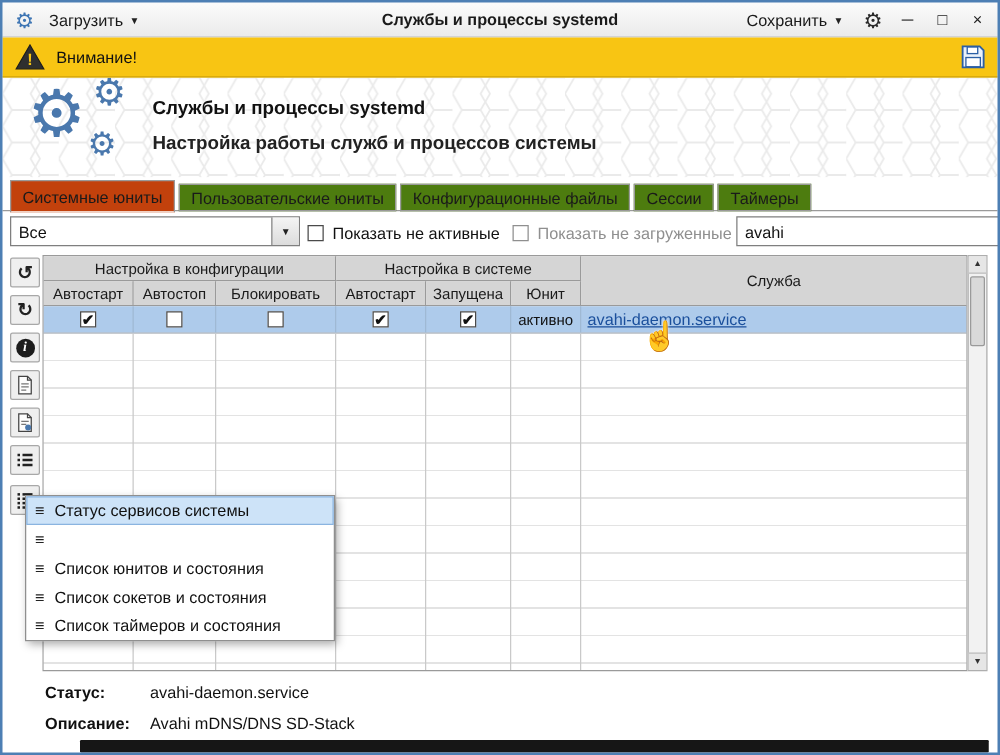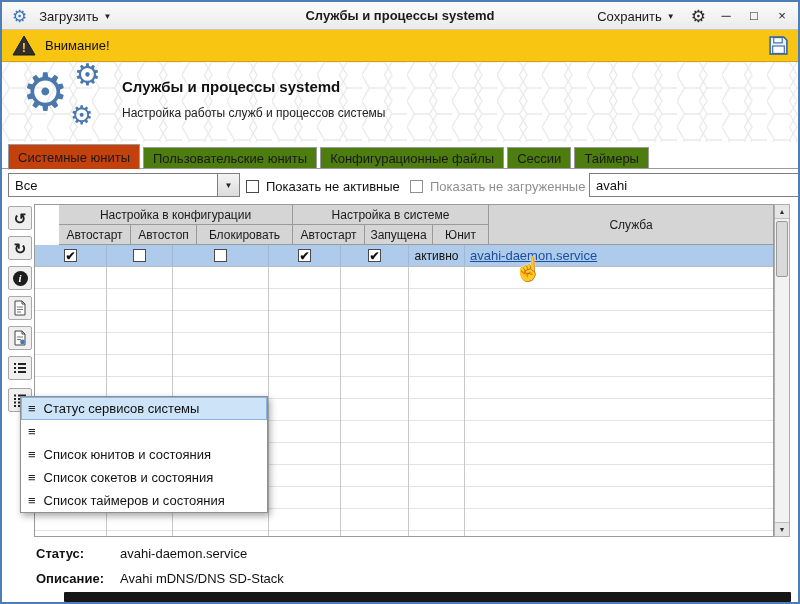--- a/index.html
+++ b/index.html
@@ -29,21 +29,21 @@
 
   
   .banner{position:absolute;left:2px;top:62px;right:2px;height:80px;background:#fff;overflow:hidden;}
   .hexes{position:absolute;inset:0;}
   .gears{position:absolute;left:16px;top:2px;width:100px;height:78px;color:#4a78ad;}
   .gear-big{position:absolute;left:4px;top:2px;font-size:52px;line-height:1;}
   .gear-sm1{position:absolute;left:56px;top:-4px;font-size:30px;line-height:1;}
   .gear-sm2{position:absolute;left:52px;top:38px;font-size:26px;line-height:1;}
   .banner-title{position:absolute;left:120px;top:16px;font-size:15px;font-weight:bold;color:#111;
     text-shadow:0 0 4px #fff,0 0 6px #fff;}
-  .banner-sub{position:absolute;left:120px;top:44px;font-size:12px;font-weight:400;color:#222;
+  .banner-sub{position:absolute;left:120px;top:44px;font-size:15px;font-weight:700;color:#222;
     text-shadow:0 0 4px #fff,0 0 6px #fff;}
 
   
   .tab-baseline{position:absolute;left:2px;right:2px;top:168px;height:1px;background:#9a9a9a;z-index:1;}
   .tabstrip{position:absolute;left:2px;right:2px;top:143px;height:26px;display:flex;align-items:flex-end;
     padding-left:6px;z-index:2;}
   .tab{height:22px;padding:0 9px;font-size:13px;color:#1a1a1a;display:flex;align-items:center;
     background:#4d7c0f;border:1px solid #9a9a9a;margin-right:3px;}
   .tab.active{height:26px;background:#c2410c;border-bottom:1px solid #fff;margin-bottom:-1px;z-index:3;}
 
@@ -66,21 +66,21 @@
   .tool-btn{position:absolute;left:8px;width:24px;height:24px;background:#efefef;border:1px solid #a8a8a8;
     border-radius:2px;display:flex;align-items:center;justify-content:center;padding:0;}
   .tool-glyph{font-size:15px;font-weight:bold;color:#222;line-height:1;}
   .info-circle{width:15px;height:15px;border-radius:50%;background:#1c1c1c;color:#fff;
     font-family:"Liberation Serif",serif;font-style:italic;font-weight:bold;font-size:11px;
     display:flex;align-items:center;justify-content:center;}
 
   
   .table{position:absolute;left:34px;top:204px;width:740px;height:333px;border:1px solid #9a9a9a;
     display:flex;flex-direction:column;background:#fff;}
-  .thead{display:flex;border-bottom:1px solid #9a9a9a;margin-left:24px;}
+  .thead{display:flex;border-bottom:1px solid #9a9a9a;}
   .thead-left{width:430px;}
   .group-row{display:flex;height:20px;}
   .gcell{background:#d5d5d5;border-right:1px solid #9a9a9a;border-bottom:1px solid #9a9a9a;
     display:flex;align-items:center;justify-content:center;font-size:12px;color:#1a1a1a;}
   .col-row{display:flex;height:19px;}
   .ccell{background:#d5d5d5;border-right:1px solid #9a9a9a;display:flex;align-items:center;
     justify-content:center;font-size:12px;color:#1a1a1a;}
   .service-head{flex:1;background:#d5d5d5;display:flex;align-items:center;justify-content:center;
     font-size:12px;color:#1a1a1a;}
   .w234{width:234px;} .w196{width:196px;text-align:center;}

